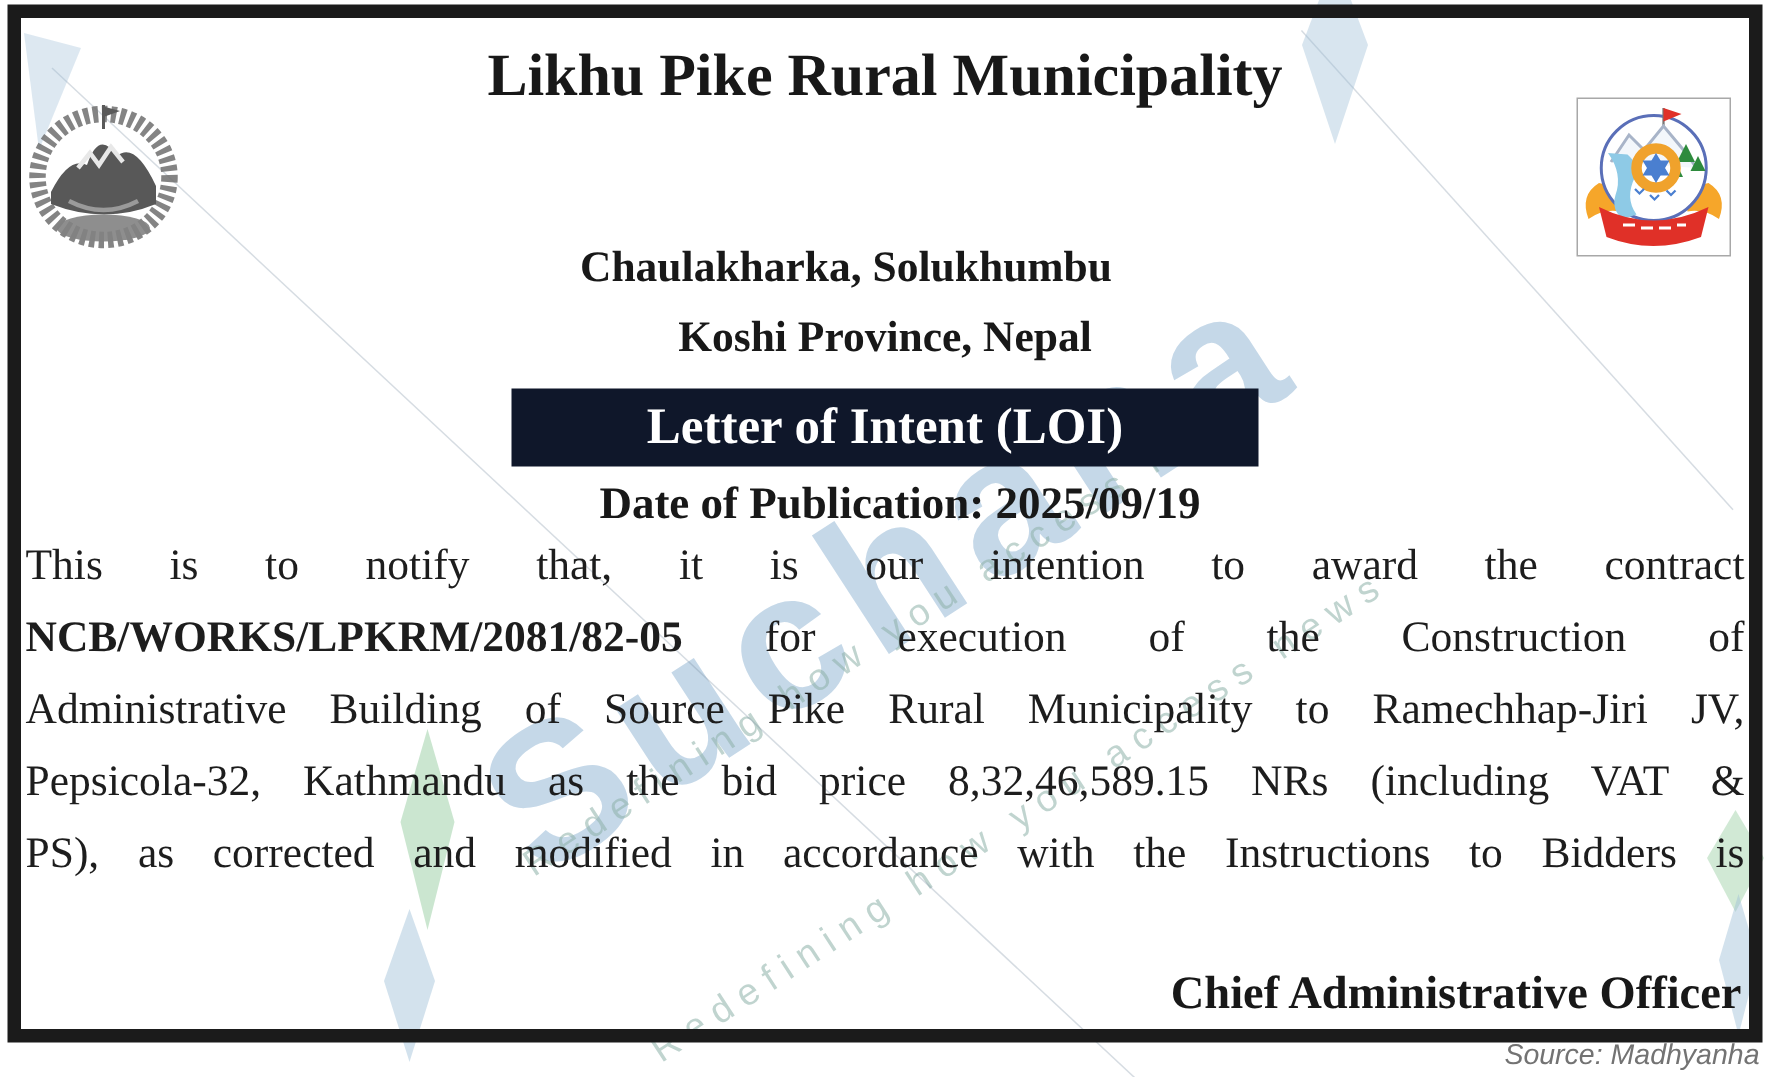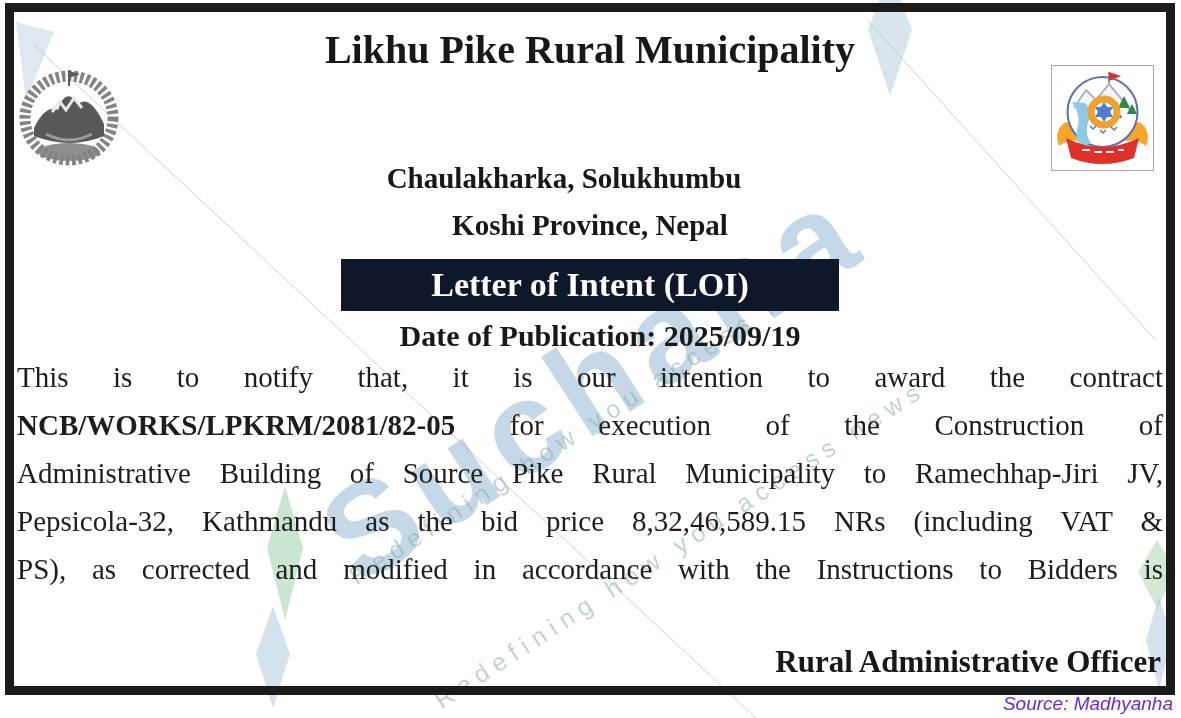--- a/index.html
+++ b/index.html
@@ -80,21 +80,21 @@
   .body-line.no-justify{text-align-last:left;}
   .body-line .bold{font-weight:bold;}
   .signature{
     position:absolute;right:20px;top:643px;
     font-weight:bold;font-size:31px;line-height:38px;color:#181818;
     text-align:right;
   }
   .source{
     position:absolute;right:8px;top:693px;
     font-family:"Liberation Sans", sans-serif;
-    font-style:italic;font-size:19px;line-height:22px;color:#6d28d9;margin-left:32px;
+    font-style:italic;font-size:19px;line-height:22px;color:#737373;margin-left:32px;
   }
   .emblem{position:absolute;left:18px;top:64px;width:102px;height:110px;}
   .logo-box{
     position:absolute;left:1051px;top:65px;width:103px;height:106px;
     border:1px solid #a8a8a8;background:#ffffff;box-sizing:border-box;
   }
 </style>
 </head>
 <body>
 
@@ -168,19 +168,19 @@
     <div class="pub-date">Date of Publication: 2025/09/19</div>
 
     <div class="body-text">
         <div class="body-line"><span>This is to notify that, it is our intention to award the contract</span></div>
         <div class="body-line"><span class="bold">NCB/WORKS/LPKRM/2081/82-05</span><span> for execution of the Construction of</span></div>
         <div class="body-line"><span>Administrative Building of Source Pike Rural Municipality to Ramechhap-Jiri JV,</span></div>
         <div class="body-line"><span>Pepsicola-32, Kathmandu as the bid price 8,32,46,589.15 NRs (including VAT &amp;</span></div>
         <div class="body-line"><span>PS), as corrected and modified in accordance with the Instructions to Bidders is</span></div>
       </div>
 
-    <div class="signature">Rural Administrative Officer</div>
+    <div class="signature">Chief Administrative Officer</div>
   </div>
 
   <div class="frame"></div>
 
   <div class="source" style="z-index:4;">Source: Madhyanha</div>
 </div>
 
 </body></html>

